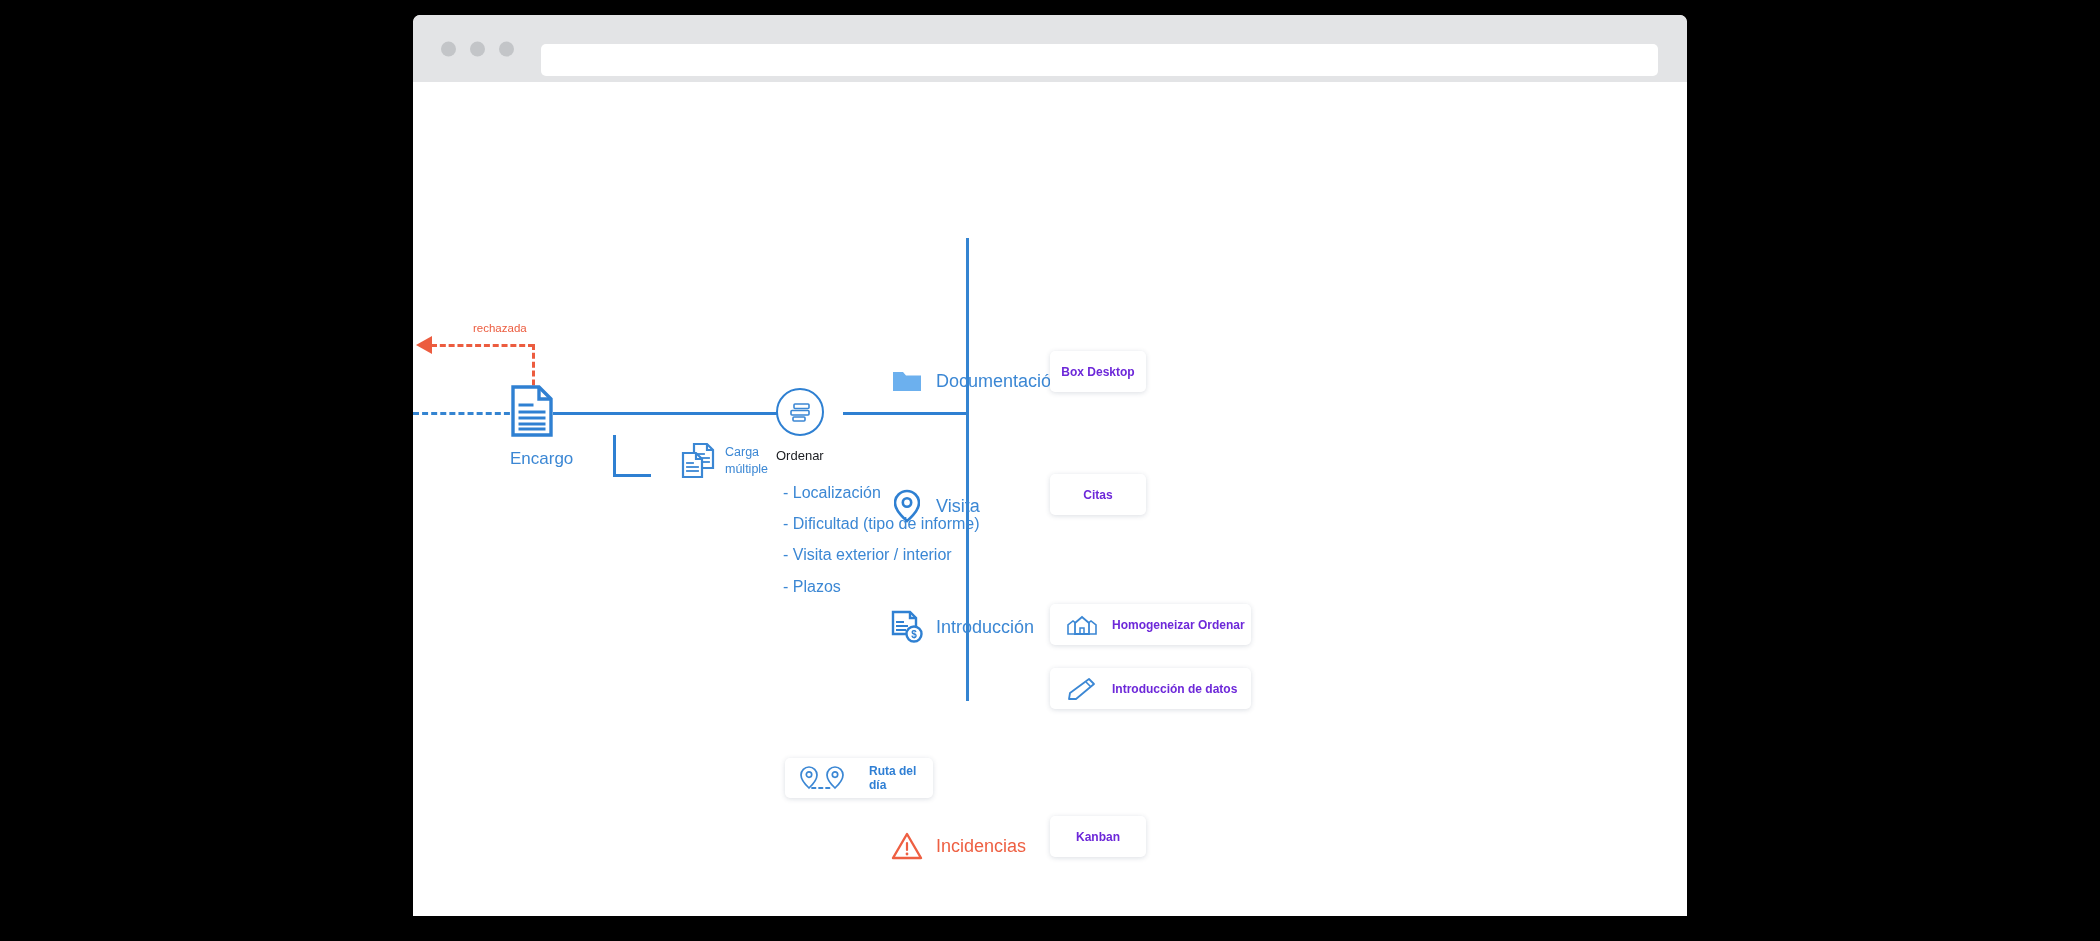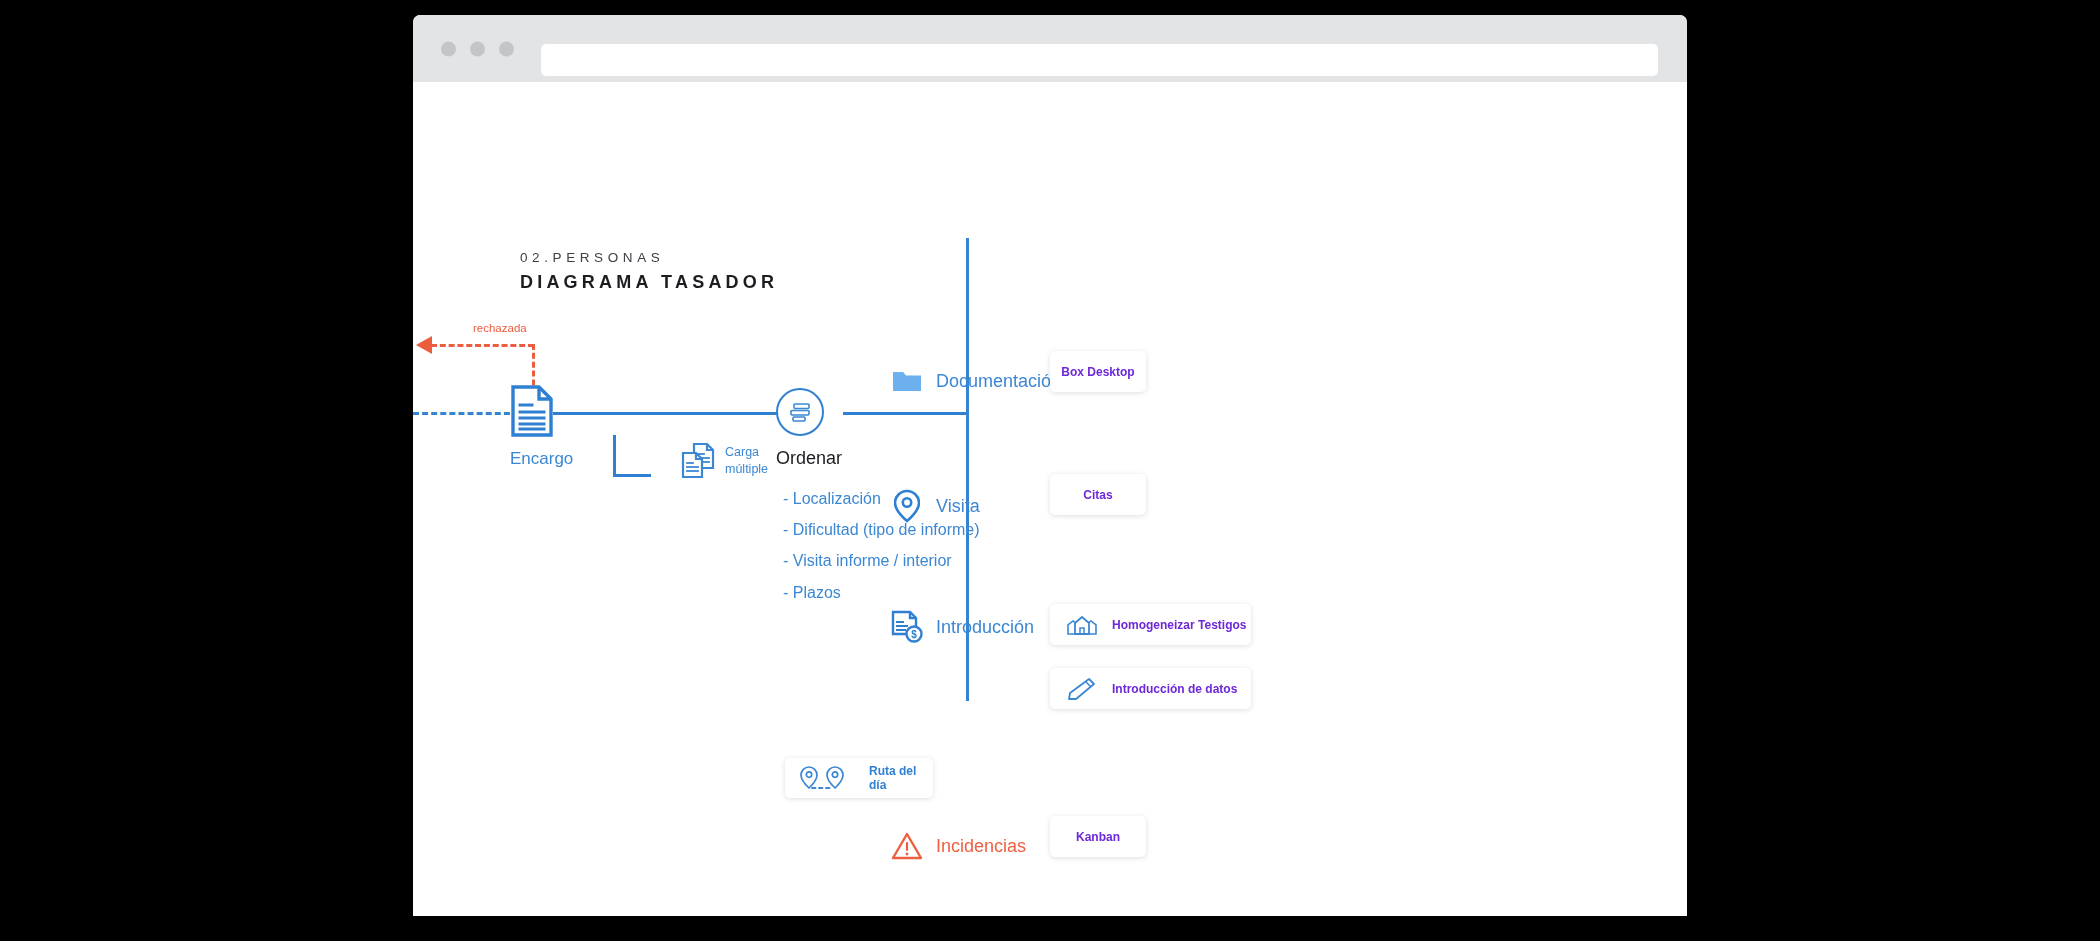--- a/index.html
+++ b/index.html
@@ -131,21 +131,21 @@
   
   #ordenar-node { position: absolute; left: 363px; top: 306px; }
   #ordenar-circle {
     width: 48px; height: 48px; border-radius: 50%;
     border: 2.5px solid #2f80d2;
     background: #ffffff;
     display: flex; align-items: center; justify-content: center;
     position: relative; z-index: 2;
   }
   #ordenar-label {
-    margin-top: 12px; font-size: 18px; color: #1b1d21;
+    margin-top: 12px; font-size: 13px; color: #1b1d21;
     white-space: nowrap;
   }
   #ordenar-list {
     margin-top: 14px; margin-left: 7px;
     list-style: none; font-size: 16px;
     color: #3b87d4; line-height: 1.95;
     white-space: nowrap;
   }
 
   
@@ -207,24 +207,20 @@
     <div class="traffic-dots">
       <span class="traffic-dot"></span>
       <span class="traffic-dot"></span>
       <span class="traffic-dot"></span>
     </div>
     <div id="url-bar" title=""></div>
   </div>
 
   <div id="page-canvas">
 
-    <div id="title-block">
-      <div id="eyebrow-title">02.PERSONAS</div>
-      <div id="main-title">DIAGRAMA TASADOR</div>
-    </div>
 
     <div class="line" id="dashed-blue-in"></div>
     <div class="line" id="solid-blue-mid"></div>
     <div class="line" id="solid-blue-right"></div>
     <div class="line" id="vertical-blue-axis"></div>
 
     <div class="line" id="rechazada-vertical"></div>
     <div class="line" id="rechazada-horizontal"></div>
     <div class="line" id="rechazada-arrow"></div>
     <div id="rechazada-label">rechazada</div>
@@ -278,21 +274,21 @@
             <rect x="6" y="3" width="15" height="4.5" rx="1" fill="none" stroke="#3b87d4" stroke-width="1.6"></rect>
             <rect x="3" y="9.5" width="18" height="4.5" rx="1" fill="none" stroke="#3b87d4" stroke-width="1.6"></rect>
             <rect x="5" y="16" width="12" height="4" rx="1" fill="none" stroke="#3b87d4" stroke-width="1.6"></rect>
           </svg>
         </span>
       </div>
       <div id="ordenar-label">Ordenar</div>
       <ul id="ordenar-list">
         <li>- Localización</li>
         <li>- Dificultad (tipo de informe)</li>
-        <li>- Visita informe / interior</li>
+        <li>- Visita exterior / interior</li>
         <li>- Plazos</li>
       </ul>
     </div>
 
     <div id="ruta-card">
       <span>
         <svg width="46" height="26" viewBox="0 0 46 26">
           <path d="M10 2 C14.4 2 18 5.6 18 10 C18 15.5 10 23 10 23 C10 23 2 15.5 2 10 C2 5.6 5.6 2 10 2 Z" fill="none" stroke="#3b87d4" stroke-width="1.7"></path>
           <circle cx="10" cy="9.6" r="2.7" fill="none" stroke="#3b87d4" stroke-width="1.7"></circle>
           <path d="M36 2 C40.4 2 44 5.6 44 10 C44 15.5 36 23 36 23 C36 23 28 15.5 28 10 C28 5.6 31.6 2 36 2 Z" fill="none" stroke="#3b87d4" stroke-width="1.7"></path>
@@ -346,21 +342,21 @@
     </div>
     <div class="action-card with-icon" id="card-homogeneizar">
       <span>
         <svg width="32" height="22" viewBox="0 0 32 22">
           <path d="M2 20 V11 L7 7 L12 11 V20 Z" fill="none" stroke="#3b87d4" stroke-width="1.6"></path>
           <path d="M20 20 V11 L25 7 L30 11 V20 Z" fill="none" stroke="#3b87d4" stroke-width="1.6"></path>
           <path d="M9 20 V9 L16 3 L23 9 V20 Z" fill="#ffffff" stroke="#3b87d4" stroke-width="1.8"></path>
           <rect x="14" y="14" width="4" height="6" fill="none" stroke="#3b87d4" stroke-width="1.5"></rect>
         </svg>
       </span>
-      <span class="card-label">Homogeneizar Testigos</span>
+      <span class="card-label">Homogeneizar Ordenar</span>
     </div>
     <div class="action-card with-icon" id="card-introduccion">
       <span>
         <svg width="32" height="24" viewBox="0 0 32 24">
           <path d="M23 2 L28 7 L10 22 L3 22 L4 16 Z" fill="none" stroke="#3b87d4" stroke-width="1.8" stroke-linejoin="round"></path>
           <line x1="20" y1="5" x2="25" y2="10" stroke="#3b87d4" stroke-width="1.6"></line>
         </svg>
       </span>
       <span class="card-label">Introducción de datos</span>
     </div>

